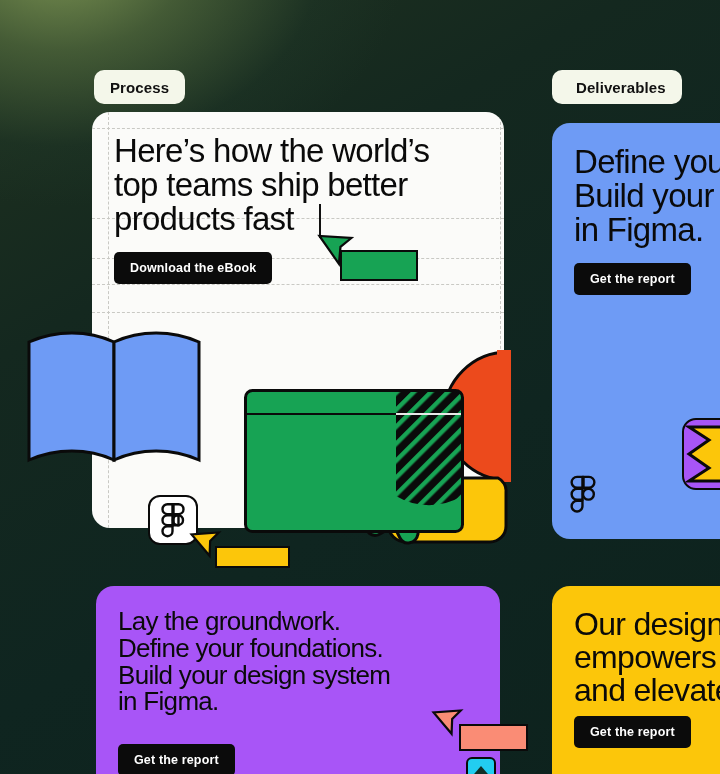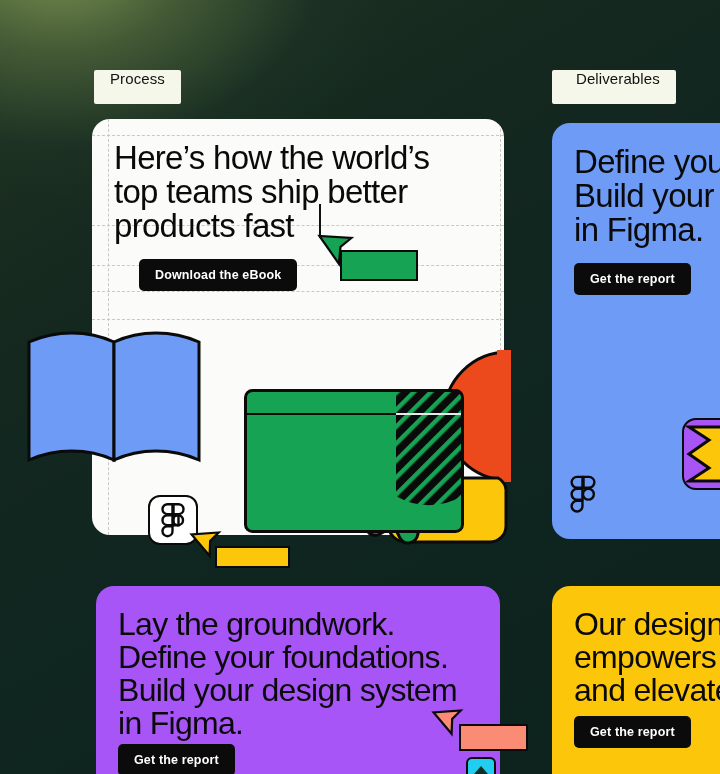--- a/index.html
+++ b/index.html
@@ -16,37 +16,37 @@
       radial-gradient(420px 300px at 60px -40px, rgba(126,150,84,0.95) 0%, rgba(100,126,72,0.55) 30%, rgba(40,70,52,0.18) 62%, rgba(16,42,34,0) 82%),
       linear-gradient(150deg, #20321f 0%, #14281f 30%, #0f2520 60%, #0d221d 100%);
     overflow:hidden;
   }
 
   
   .pill {
     position:absolute;
     background:#f4f7ea;
     color:#111;
-    border-radius:2px;
+    border-radius:10px;
     font-size:15px;
-    font-weight:400;
+    font-weight:700;
     letter-spacing:.1px;
-    display:flex; align-items:flex-start; justify-content:center;
+    display:flex; align-items:center; justify-content:center;
     height:34px;
     padding:0 16px;
     white-space:nowrap;
   }
   .pill.p1 { left:94px; top:70px; }
   .pill.p2 { left:552px; top:70px;padding-left:24px; }
 
   
   .card { position:absolute; border-radius:18px; overflow:hidden; }
 
   .card-white {
-    left:92px; top:119px; width:412px; height:416px;
+    left:92px; top:112px; width:412px; height:416px;
     background:#fbfbf9;
   }
   .card-blue {
     left:552px; top:123px; width:220px; height:416px;
     background:#6e9bf5;
   }
   .card-purple {
     left:96px; top:586px; width:404px; height:230px;
     background:#a855f7;
   }
@@ -65,21 +65,21 @@
   .heading {
     position:absolute;
     color:#0a0a0a;
     font-weight:400;
     letter-spacing:-0.7px;
     line-height:1.03;
     white-space:pre;
   }
   .h-white  { left:22px; top:22px; font-size:33px; }
   .h-blue   { left:22px; top:22px; font-size:33px; }
-  .h-purple { left:22px; top:22px; font-size:32px; }
+  .h-purple { left:22px; top:22px; font-size:26px; }
   .h-yellow { left:22px; top:22px; font-size:32px; }
 
   
   .caret {
     position:absolute;
     width:2px; height:34px;
     background:#111;
     left:319px; top:204px;
   }
 
@@ -93,21 +93,21 @@
     letter-spacing:.15px;
     border-radius:5px;
     display:flex; align-items:center; justify-content:center;
     height:32px;
     padding:0 16px;
     white-space:nowrap;
     cursor:pointer;
     border:none;
     font-family:"Liberation Sans", sans-serif;
   }
-  .btn-white  { left:22px; top:140px;margin-left:25px; }
+  .btn-white  { left:22px; top:140px; }
   .btn-blue   { left:22px; top:140px; }
   .btn-purple { left:22px; top:158px; }
   .btn-yellow { left:22px; top:130px; }
 
   
   .shape { position:absolute; }
 
   
   .green-tag {
     left:340px; top:250px; width:78px; height:31px;

